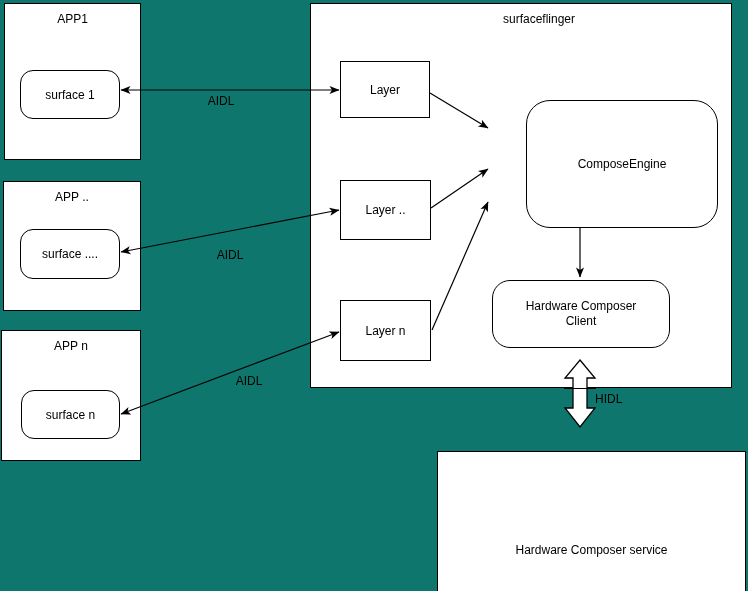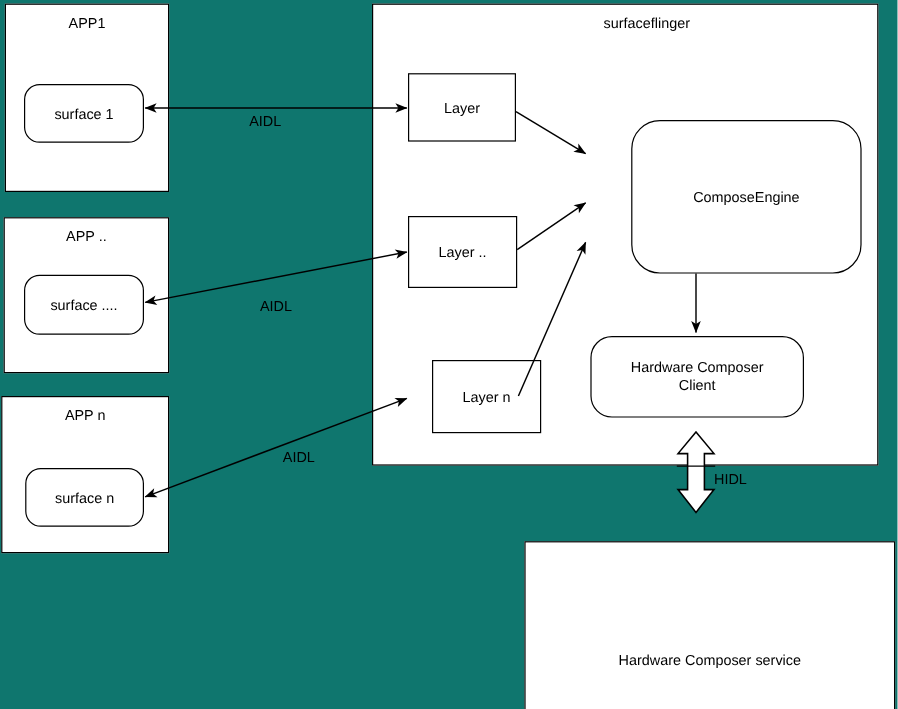--- a/index.html
+++ b/index.html
@@ -35,21 +35,21 @@
   .app2 { left: 3px;  top: 181px; width: 138px; height: 130px; }
   .app3 { left: 1px;  top: 330px; width: 140px; height: 131px; }
   .surface1 { left: 20px; top: 70px;  width: 100px; height: 49px; }
   .surface2 { left: 20px; top: 229px; width: 100px; height: 50px; }
   .surface3 { left: 21px; top: 390px; width: 99px;  height: 49px; }
 
   
   .sf { left: 310px; top: 3px; width: 422px; height: 385px; padding-left: 36px; }
   .layer1 { left: 340px; top: 61px;  width: 90px; height: 57px; }
   .layer2 { left: 340px; top: 180px; width: 91px; height: 60px; }
-  .layer3 { left: 360px; top: 300px; width: 91px; height: 61px; }
+  .layer3 { left: 340px; top: 300px; width: 91px; height: 61px; }
   .compose { left: 490px; top: 100px; width: 192px; height: 128px; margin-left: 36px; }
   .hwc-client { left: 492px; top: 280px; width: 178px; height: 68px; }
   .hwc-client .wrap { max-width: 130px; line-height: 1.25; }
 
   
   .hwc-service { left: 437px; top: 431px; width: 309px; height: 198px; margin-top: 20px; }
 
   
   .edge-label {
     position: absolute;

